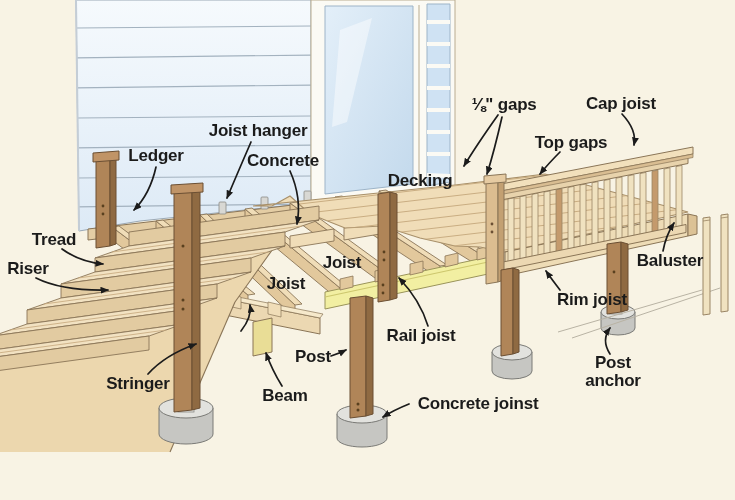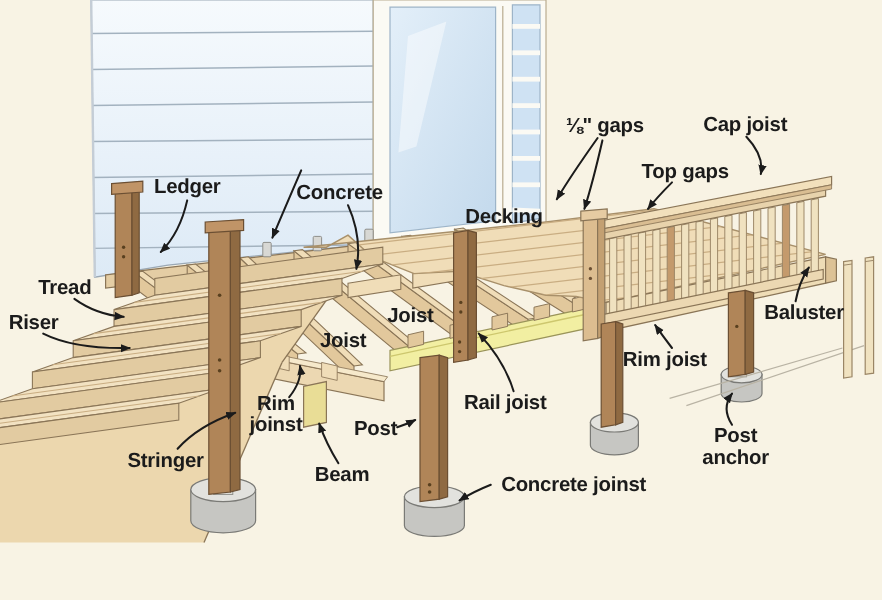--- a/index.html
+++ b/index.html
@@ -318,33 +318,32 @@
     <path class="leader" d="M148,374 Q165,355 196,344" marker-end="url(#ah)"></path>
     <path class="leader" d="M331,356 Q340,353 346,350" marker-end="url(#ah)"></path>
     <path class="leader" d="M282,386 Q272,370 266,353" marker-end="url(#ah)"></path>
     <path class="leader" d="M428,326 Q420,300 399,278" marker-end="url(#ah)"></path>
     <path class="leader" d="M610,354 Q601,340 610,328" marker-end="url(#ah)"></path>
     <path class="leader" d="M409,404 Q394,410 383,417" marker-end="url(#ah)"></path>
   </g>
 </svg>
 
   <div class="lbl" style="left:156px;top:156px">Ledger</div>
+  <div class="lbl" style="left:258px;top:131px">Joist hanger</div>
   <div class="lbl" style="left:283px;top:161px">Concrete</div>
   <div class="lbl" style="left:420px;top:181px">Decking</div>
   <div class="lbl" style="left:504px;top:105px">⅛" gaps</div>
   <div class="lbl" style="left:571px;top:143px">Top gaps</div>
   <div class="lbl" style="left:621px;top:104px">Cap joist</div>
   <div class="lbl" style="left:54px;top:240px">Tread</div>
   <div class="lbl" style="left:28px;top:269px">Riser</div>
   <div class="lbl" style="left:286px;top:284px">Joist</div>
   <div class="lbl" style="left:342px;top:263px">Joist</div>
-  <div class="lbl" style="left:230px;top:345px">Rim
-joinst</div>
   <div class="lbl" style="left:670px;top:261px">Baluster</div>
-  <div class="lbl" style="left:554px;top:300px">Rim joist</div>
+  <div class="lbl" style="left:592px;top:300px">Rim joist</div>
   <div class="lbl" style="left:138px;top:384px">Stringer</div>
   <div class="lbl" style="left:313px;top:357px">Post</div>
   <div class="lbl" style="left:285px;top:396px">Beam</div>
   <div class="lbl" style="left:421px;top:336px">Rail joist</div>
   <div class="lbl" style="left:613px;top:372px">Post
 anchor</div>
   <div class="lbl" style="left:478px;top:404px">Concrete joinst</div>
 </div>
 
 </body></html>

